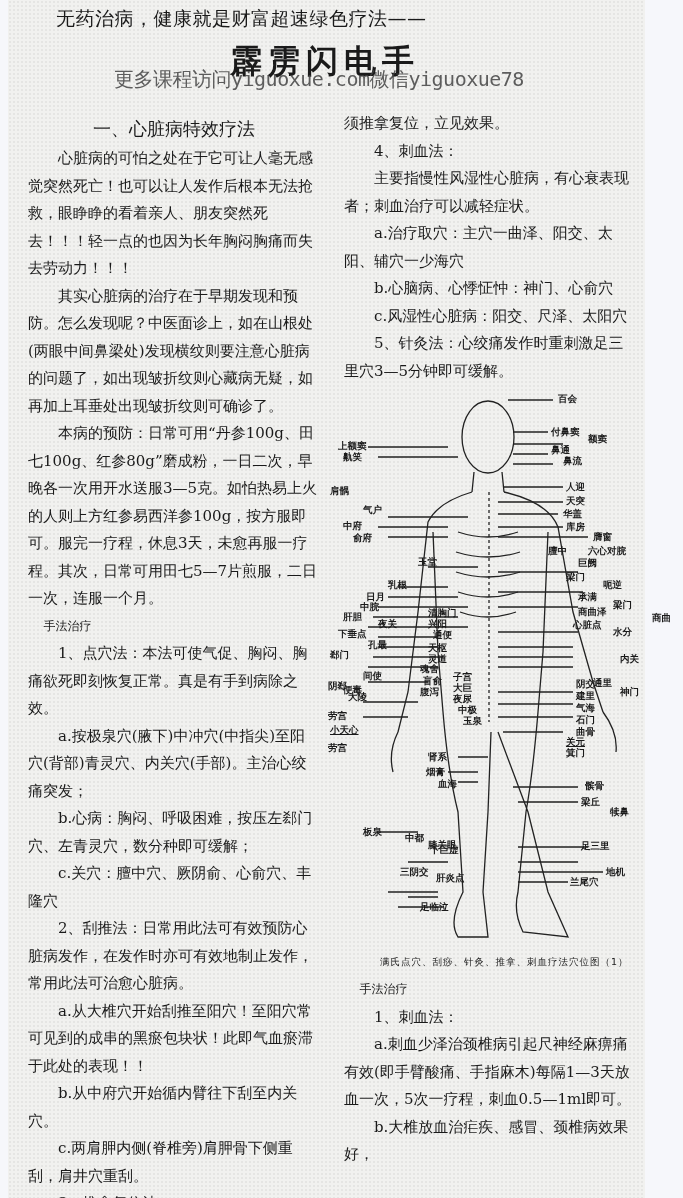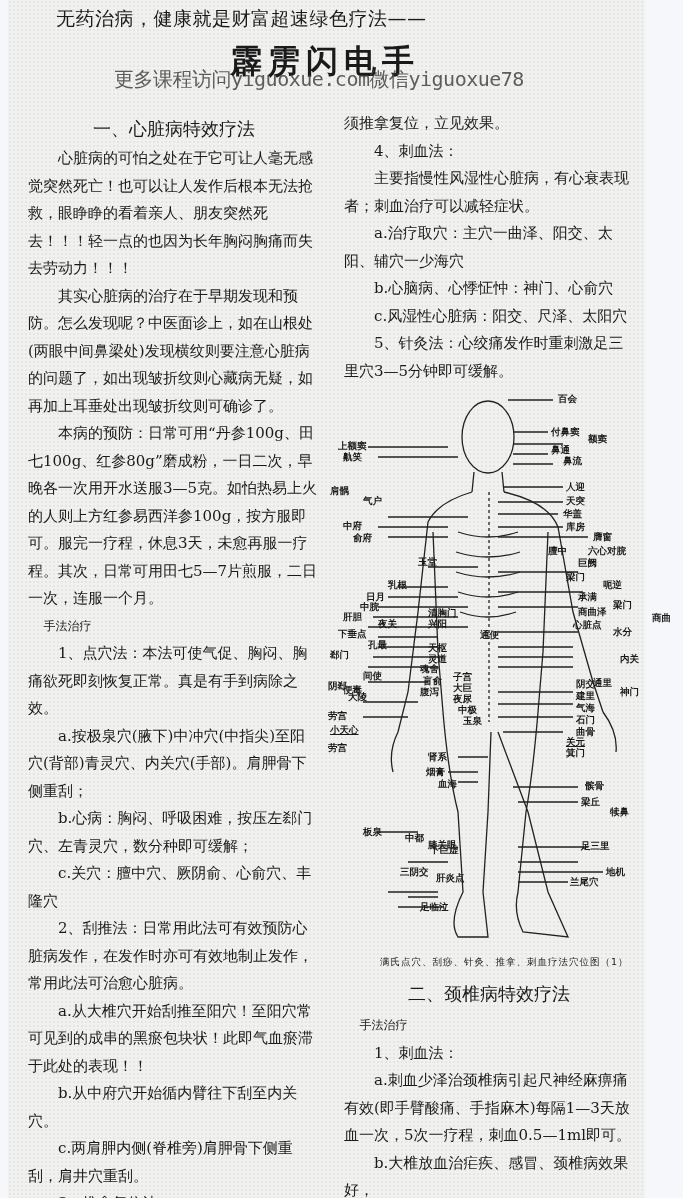--- a/index.html
+++ b/index.html
@@ -39,21 +39,21 @@
   <div class="main-title">霹雳闪电手</div>
   <div class="watermark">更多课程访问yiguoxue.com微信yiguoxue78</div>
 
   <div class="col col-left">
     <p class="h1">一、心脏病特效疗法</p>
     <p class="ind">心脏病的可怕之处在于它可让人毫无感觉突然死亡！也可以让人发作后根本无法抢救，眼睁睁的看着亲人、朋友突然死去！！！轻一点的也因为长年胸闷胸痛而失去劳动力！！！</p>
     <p class="ind">其实心脏病的治疗在于早期发现和预防。怎么发现呢？中医面诊上，如在山根处(两眼中间鼻梁处)发现横纹则要注意心脏病的问题了，如出现皱折纹则心藏病无疑，如再加上耳垂处出现皱折纹则可确诊了。</p>
     <p class="ind">本病的预防：日常可用“丹参100g、田七100g、红参80g”磨成粉，一日二次，早晚各一次用开水送服3—5克。如怕热易上火的人则上方红参易西洋参100g，按方服即可。服完一疗程，休息3天，未愈再服一疗程。其次，日常可用田七5—7片煎服，二日一次，连服一个月。</p>
     <p class="h2">手法治疗</p>
     <p class="ind">1、点穴法：本法可使气促、胸闷、胸痛欲死即刻恢复正常。真是有手到病除之效。</p>
-    <p class="ind">a.按极泉穴(腋下)中冲穴(中指尖)至阳穴(背部)青灵穴、内关穴(手部)。肩胛骨下侧重刮；</p>
+    <p class="ind">a.按极泉穴(腋下)中冲穴(中指尖)至阳穴(背部)青灵穴、内关穴(手部)。主治心绞痛突发；</p>
     <p class="ind">b.心病：胸闷、呼吸困难，按压左郄门穴、左青灵穴，数分种即可缓解；</p>
     <p class="ind">c.关穴：膻中穴、厥阴俞、心俞穴、丰隆穴</p>
     <p class="ind">2、刮推法：日常用此法可有效预防心脏病发作，在发作时亦可有效地制止发作，常用此法可治愈心脏病。</p>
     <p class="ind">a.从大椎穴开始刮推至阳穴！至阳穴常可见到的成串的黑瘀包块状！此即气血瘀滞于此处的表现！！</p>
     <p class="ind">b.从中府穴开始循内臂往下刮至内关穴。</p>
     <p class="ind">c.两肩胛内侧(脊椎旁)肩胛骨下侧重刮，肩井穴重刮。</p>
     <p class="ind">3、推拿复位法：</p>
 
   </div>
 
@@ -128,42 +128,42 @@
     <span class="fig-label" style="left:237px;top:388px;">髌骨</span>
     <span class="fig-label" style="left:233px;top:404px;">梁丘</span>
     <span class="fig-label" style="left:262px;top:414px;">犊鼻</span>
     <span class="fig-label" style="left:233px;top:448px;">足三里</span>
     <span class="fig-label" style="left:258px;top:474px;">地机</span>
     <span class="fig-label" style="left:222px;top:484px;">兰尾穴</span>
 
     <span class="fig-label" style="left:-10px;top:48px;">上额窦</span>
     <span class="fig-label" style="left:-5px;top:59px;">鼽笑</span>
     <span class="fig-label" style="left:-18px;top:93px;">肩髃</span>
-    <span class="fig-label" style="left:15px;top:103px;">气户</span>
+    <span class="fig-label" style="left:15px;top:112px;">气户</span>
     <span class="fig-label" style="left:-5px;top:128px;">中府</span>
     <span class="fig-label" style="left:5px;top:140px;">俞府</span>
     <span class="fig-label" style="left:70px;top:164px;">玉堂</span>
     <span class="fig-label" style="left:40px;top:187px;">乳根</span>
     <span class="fig-label" style="left:18px;top:199px;">日月</span>
     <span class="fig-label" style="left:12px;top:209px;">中脘</span>
     <span class="fig-label" style="left:-5px;top:219px;">肝胆</span>
     <span class="fig-label" style="left:30px;top:226px;">夜关</span>
     <span class="fig-label" style="left:-10px;top:236px;">下垂点</span>
     <span class="fig-label" style="left:20px;top:247px;">孔最</span>
     <span class="fig-label" style="left:-18px;top:257px;">郄门</span>
     <span class="fig-label" style="left:-5px;top:268px;margin-top:24px;">便毒</span>
     <span class="fig-label" style="left:15px;top:278px;">间使</span>
     <span class="fig-label" style="left:-20px;top:288px;">阴郄</span>
     <span class="fig-label" style="left:0px;top:299px;">大陵</span>
     <span class="fig-label" style="left:-20px;top:318px;">劳宫</span>
     <span class="fig-label" style="left:-18px;top:332px;text-decoration:underline;">小天心</span>
     <span class="fig-label" style="left:-20px;top:350px;">劳宫</span>
     <span class="fig-label" style="left:80px;top:215px;">清胸门</span>
     <span class="fig-label" style="left:80px;top:226px;">兴阳</span>
-    <span class="fig-label" style="left:85px;top:237px;margin-left:47px;">通便</span>
+    <span class="fig-label" style="left:85px;top:237px;">通便</span>
     <span class="fig-label" style="left:80px;top:250px;">天枢</span>
     <span class="fig-label" style="left:80px;top:261px;">灵道</span>
     <span class="fig-label" style="left:72px;top:271px;">魂舍</span>
     <span class="fig-label" style="left:75px;top:283px;">盲俞</span>
     <span class="fig-label" style="left:72px;top:294px;">腹泻</span>
     <span class="fig-label" style="left:105px;top:279px;">子宫</span>
     <span class="fig-label" style="left:105px;top:290px;">大巨</span>
     <span class="fig-label" style="left:105px;top:301px;">夜尿</span>
     <span class="fig-label" style="left:110px;top:312px;">中极</span>
     <span class="fig-label" style="left:115px;top:323px;">玉泉</span>
@@ -175,19 +175,18 @@
     <span class="fig-label" style="left:57px;top:440px;">中都</span>
     <span class="fig-label" style="left:82px;top:452px;">下巨虚</span>
     <span class="fig-label" style="left:52px;top:474px;">三阴交</span>
     <span class="fig-label" style="left:88px;top:480px;">肝炎点</span>
     <span class="fig-label" style="left:72px;top:509px;">足临泣</span>
   </div>
 
   <div class="caption">满氏点穴、刮痧、针灸、推拿、刺血疗法穴位图（1）</div>
 
   <div class="col col-right2">
-    <p class="h1b">二、颈椎病特效疗法</p>
     <p class="h2">手法治疗</p>
     <p class="ind">1、刺血法：</p>
     <p class="ind">a.刺血少泽治颈椎病引起尺神经麻痹痛有效(即手臂酸痛、手指麻木)每隔1—3天放血一次，5次一疗程，刺血0.5—1ml即可。</p>
     <p class="ind">b.大椎放血治疟疾、感冒、颈椎病效果好，</p>
   </div>
 </div>
 
 </body></html>

